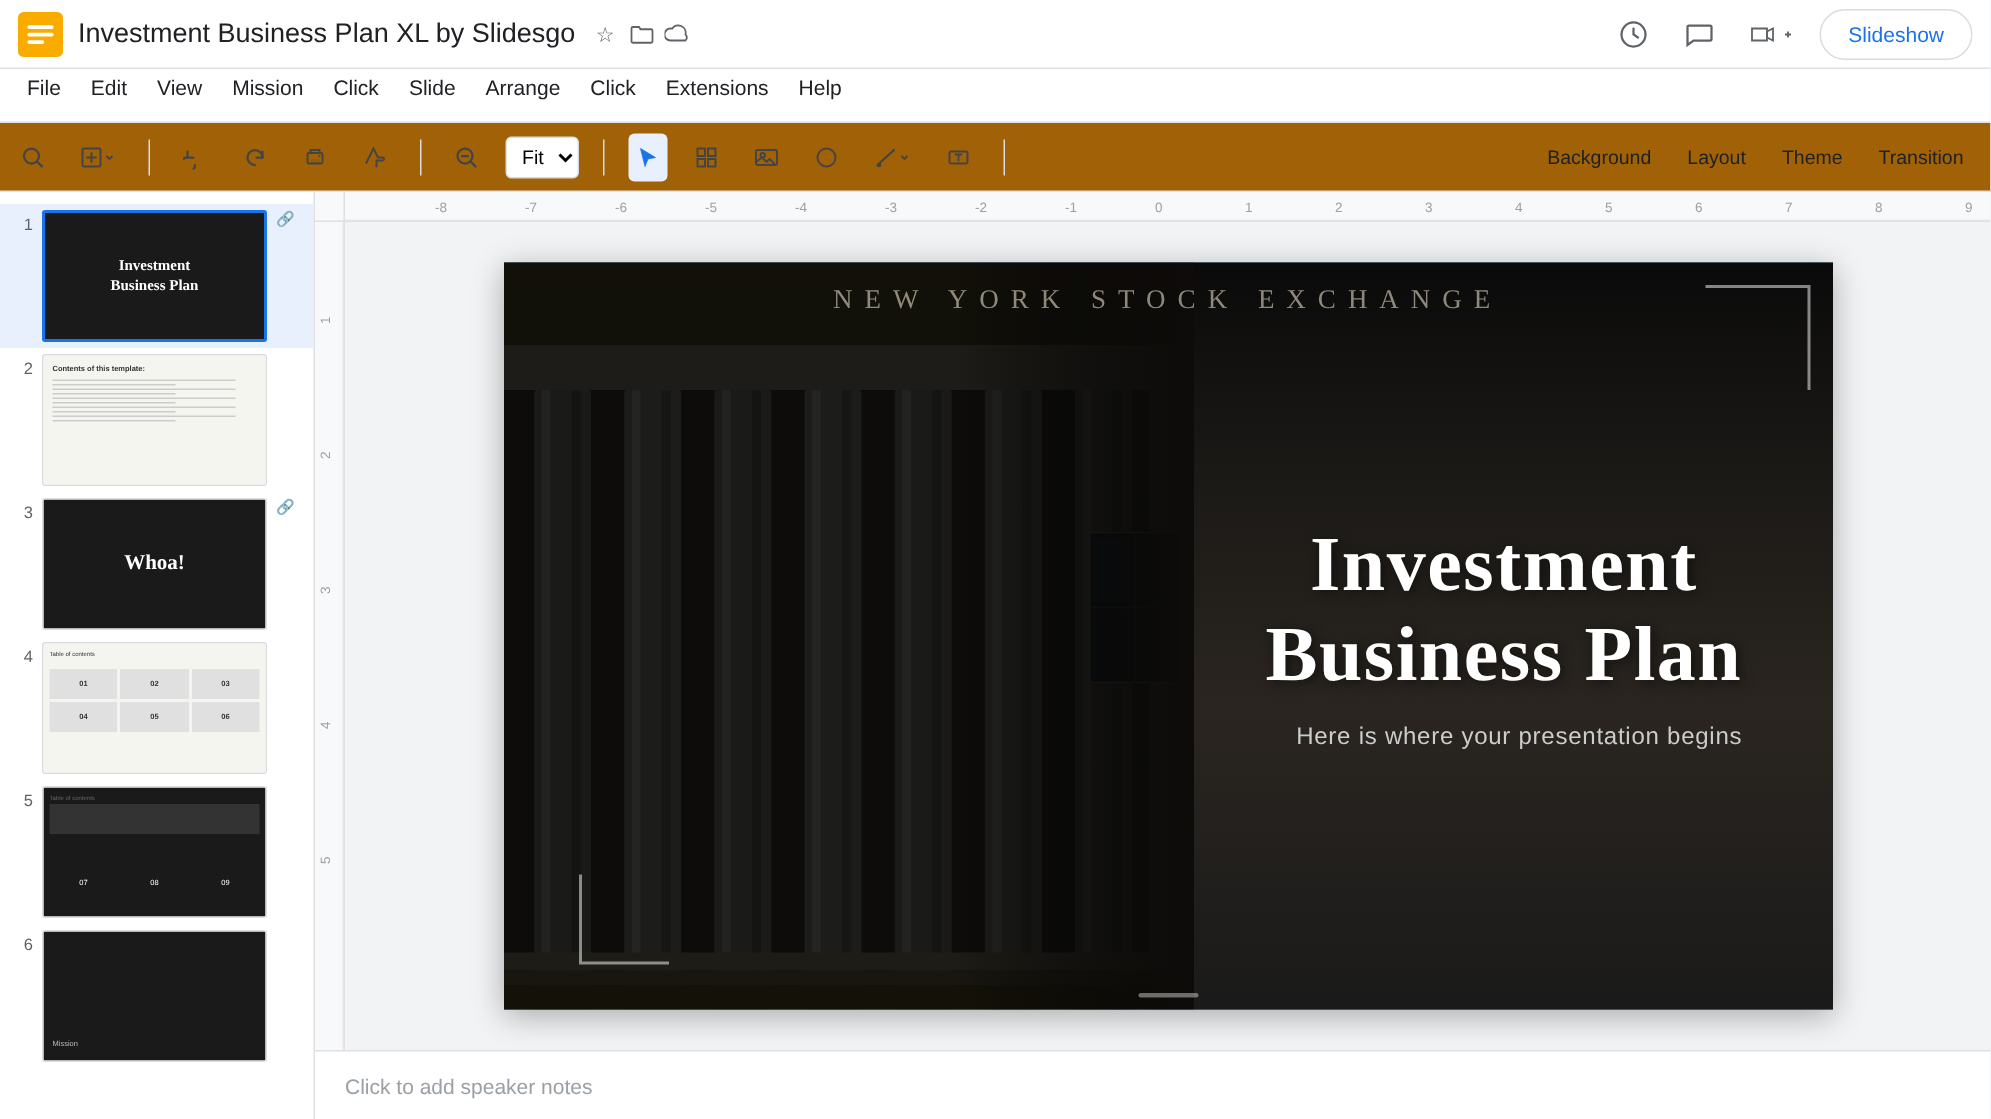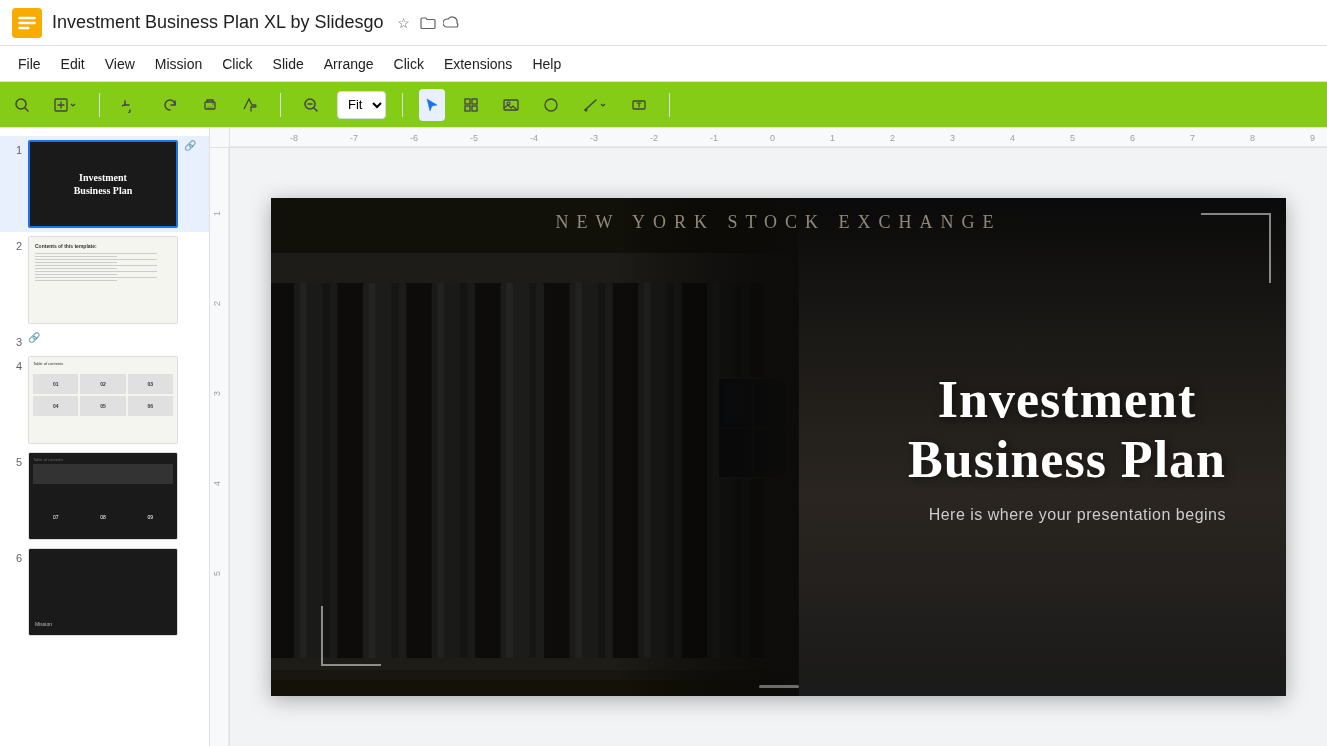--- a/index.html
+++ b/index.html
@@ -17,31 +17,31 @@
     .title-action { display: flex; align-items: center; gap: 8px; }
     .title-btn { display: flex; align-items: center; justify-content: center; width: 36px; height: 36px; border-radius: 50%; cursor: pointer; color: #5f6368; font-size: 18px; }
     .slideshow-btn {
       background: #fff; border: 1px solid #dadce0; border-radius: 20px;
       padding: 8px 18px; font-size: 14px; color: #1a73e8; cursor: pointer;
       font-weight: 500;
     }
 
     
     #menu-bar {
-      display: flex; align-items: center; height: 36px; background: #fff;
+      display: flex; height: 36px; background: #fff;
       padding: 0 8px; border-bottom: 1px solid #e0e0e0; flex-shrink: 0;
     }
     .menu-item {
       padding: 4px 10px; font-size: 14px; color: #202124; cursor: pointer;
       border-radius: 4px; white-space: nowrap;
     }
 
     
     #toolbar {
-      display: flex; align-items: center; height: 46px; background: #84cc16;
+      display: flex; align-items: center; height: 46px; background: #a16207;
       padding: 0 8px; border-bottom: 1px solid #e0e0e0; flex-shrink: 0; gap: 12px;
     }
     .tool-btn {
       display: flex; align-items: center; justify-content: center;
       height: 32px; padding: 0 6px; border-radius: 4px; cursor: pointer;
       color: #444; font-size: 16px; white-space: nowrap;
     }
     .tool-btn.active { background: #e8f0fe; color: #1a73e8; }
     .tool-separator { width: 1px; height: 24px; background: #dadce0; margin: 0 4px; }
     .zoom-select {
@@ -86,21 +86,21 @@
     #ruler-corner { width: 20px; height: 20px; background: #f8f9fa; border-right: 1px solid #e0e0e0; border-bottom: 1px solid #e0e0e0; }
     #rulers { display: flex; height: 20px; flex-shrink: 0; }
     #ruler-h { flex: 1; background: #f8f9fa; border-bottom: 1px solid #e0e0e0; position: relative; overflow: hidden; }
     #canvas-row { display: flex; flex: 1; overflow: hidden; }
     #ruler-v { width: 20px; background: #f8f9fa; border-right: 1px solid #e0e0e0; position: relative; overflow: hidden; }
     #slide-canvas-wrapper {
       flex: 1; display: flex; align-items: center; justify-content: center;
       padding: 20px; overflow: auto;
     }
     #slide-canvas {
-      width: 1015px; height: 498px; background: #0c4a6e; position: relative;
+      width: 886px; height: 498px; background: #0c4a6e; position: relative;
       box-shadow: 0 4px 20px rgba(0,0,0,0.3); overflow: hidden;
     }
     .slide-bg {
       position: absolute; inset: 0;
       background: #1a1a1a;
     }
     .slide-text-area {
       position: absolute; right: 60px; top: 50%; transform: translateY(-50%);
       text-align: center; color: #fff;
     }
@@ -181,20 +181,43 @@
     <svg width="16" height="16" viewBox="0 0 16 16" fill="none">
         <path d="M1 4a1 1 0 011-1h4l1 1.5h7a1 1 0 011 1v7a1 1 0 01-1 1H2a1 1 0 01-1-1V4z" stroke="#5f6368" stroke-width="1.2" fill="none"></path>
       </svg>
   </span>
   <span class="title-icon">
     <svg width="18" height="16" viewBox="0 0 18 16" fill="none">
         <path d="M14 12H4a4 4 0 010-8c.34 0 .67.04 1 .1A5 5 0 0114 8h0a3 3 0 010 4z" stroke="#5f6368" stroke-width="1.2" fill="none"></path>
       </svg>
   </span>
   <div class="title-spacer"></div>
+  <div class="title-action">
+    <div class="title-btn" title="Version history">
+      <svg width="20" height="20" viewBox="0 0 20 20" fill="none">
+          <circle cx="10" cy="10" r="8" stroke="#5f6368" stroke-width="1.5"></circle>
+          <path d="M10 6v4l3 2" stroke="#5f6368" stroke-width="1.5" stroke-linecap="round"></path>
+        </svg>
+    </div>
+    <div class="title-btn" title="Comments">
+      <svg width="20" height="20" viewBox="0 0 20 20" fill="none">
+          <path d="M3 4h14a1 1 0 011 1v8a1 1 0 01-1 1H6l-4 3V5a1 1 0 011-1z" stroke="#5f6368" stroke-width="1.5" fill="none"></path>
+        </svg>
+    </div>
+    <div class="title-btn" style="width:auto; padding:0 8px; border-radius:20px; font-size:13px; color:#5f6368; display:flex; align-items:center; gap:4px;">
+      <svg width="16" height="16" viewBox="0 0 16 16" fill="none">
+          <path d="M1 4h10v8H1z" stroke="#5f6368" stroke-width="1.2" fill="none" rx="1"></path>
+          <path d="M11 6l4-2v8l-4-2V6z" stroke="#5f6368" stroke-width="1.2" fill="none"></path>
+        </svg>
+      <svg width="10" height="10" viewBox="0 0 10 10">
+          <path d="M3 5h4M5 3v4" stroke="#5f6368" stroke-width="1.2"></path>
+        </svg>
+    </div>
+    <button class="slideshow-btn">Slideshow</button>
+  </div>
 </div>
 
 <div id="menu-bar">
   <div class="menu-item">File</div>
   <div class="menu-item">Edit</div>
   <div class="menu-item">View</div>
   <div class="menu-item">Mission</div>
   <div class="menu-item">Click</div>
   <div class="menu-item">Slide</div>
   <div class="menu-item">Arrange</div>
@@ -305,20 +328,26 @@
 
   <div class="tool-btn" title="Insert text box">
     <svg width="16" height="16" viewBox="0 0 16 16" fill="none">
         <rect x="2" y="4" width="12" height="8" rx="1" stroke="#444" stroke-width="1.3"></rect>
         <path d="M8 6v4M6 6h4" stroke="#444" stroke-width="1.2" stroke-linecap="round"></path>
       </svg>
   </div>
   <div class="tool-separator"></div>
 
   <div class="toolbar-spacer"></div>
+  <div class="toolbar-right-btns">
+    <div class="toolbar-text-btn">Background</div>
+    <div class="toolbar-text-btn">Layout</div>
+    <div class="toolbar-text-btn">Theme</div>
+    <div class="toolbar-text-btn">Transition</div>
+  </div>
 </div>
 
 <div id="main-area">
 
   <div id="slide-panel">
 
     <div class="slide-item active">
       <span class="slide-number">1</span>
       <div class="slide-thumb">
         <div class="thumb-slide1">
@@ -344,20 +373,25 @@
             <div class="thumb-line short"></div>
             <div class="thumb-line"></div>
             <div class="thumb-line short"></div>
           </div>
         </div>
       </div>
     </div>
 
     <div class="slide-item">
       <span class="slide-number">3</span>
+      <div class="slide-thumb">
+        <div class="thumb-slide3">
+          <div class="thumb-whoa">Whoa!</div>
+        </div>
+      </div>
       <span class="slide-side-icon" style="font-size:10px; color:#5f6368;">🔗</span>
     </div>
 
     <div class="slide-item">
       <span class="slide-number">4</span>
       <div class="slide-thumb">
         <div class="thumb-slide4">
           <div style="font-size:4px; color:#333; margin-bottom:2px;">Table of contents</div>
           <div class="thumb-grid">
             <div class="thumb-grid-cell">01</div>
@@ -516,15 +550,18 @@
 
           <div class="slide-corner-frame"></div>
 
           <div class="slide-corner-frame-bl"></div>
 
           <div class="slide-indicator"></div>
         </div>
       </div>
     </div>
 
+    <div id="speaker-notes">
+      <span class="notes-placeholder">Click to add speaker notes</span>
+    </div>
   </div>
 
 </div>
 
 </body></html>

